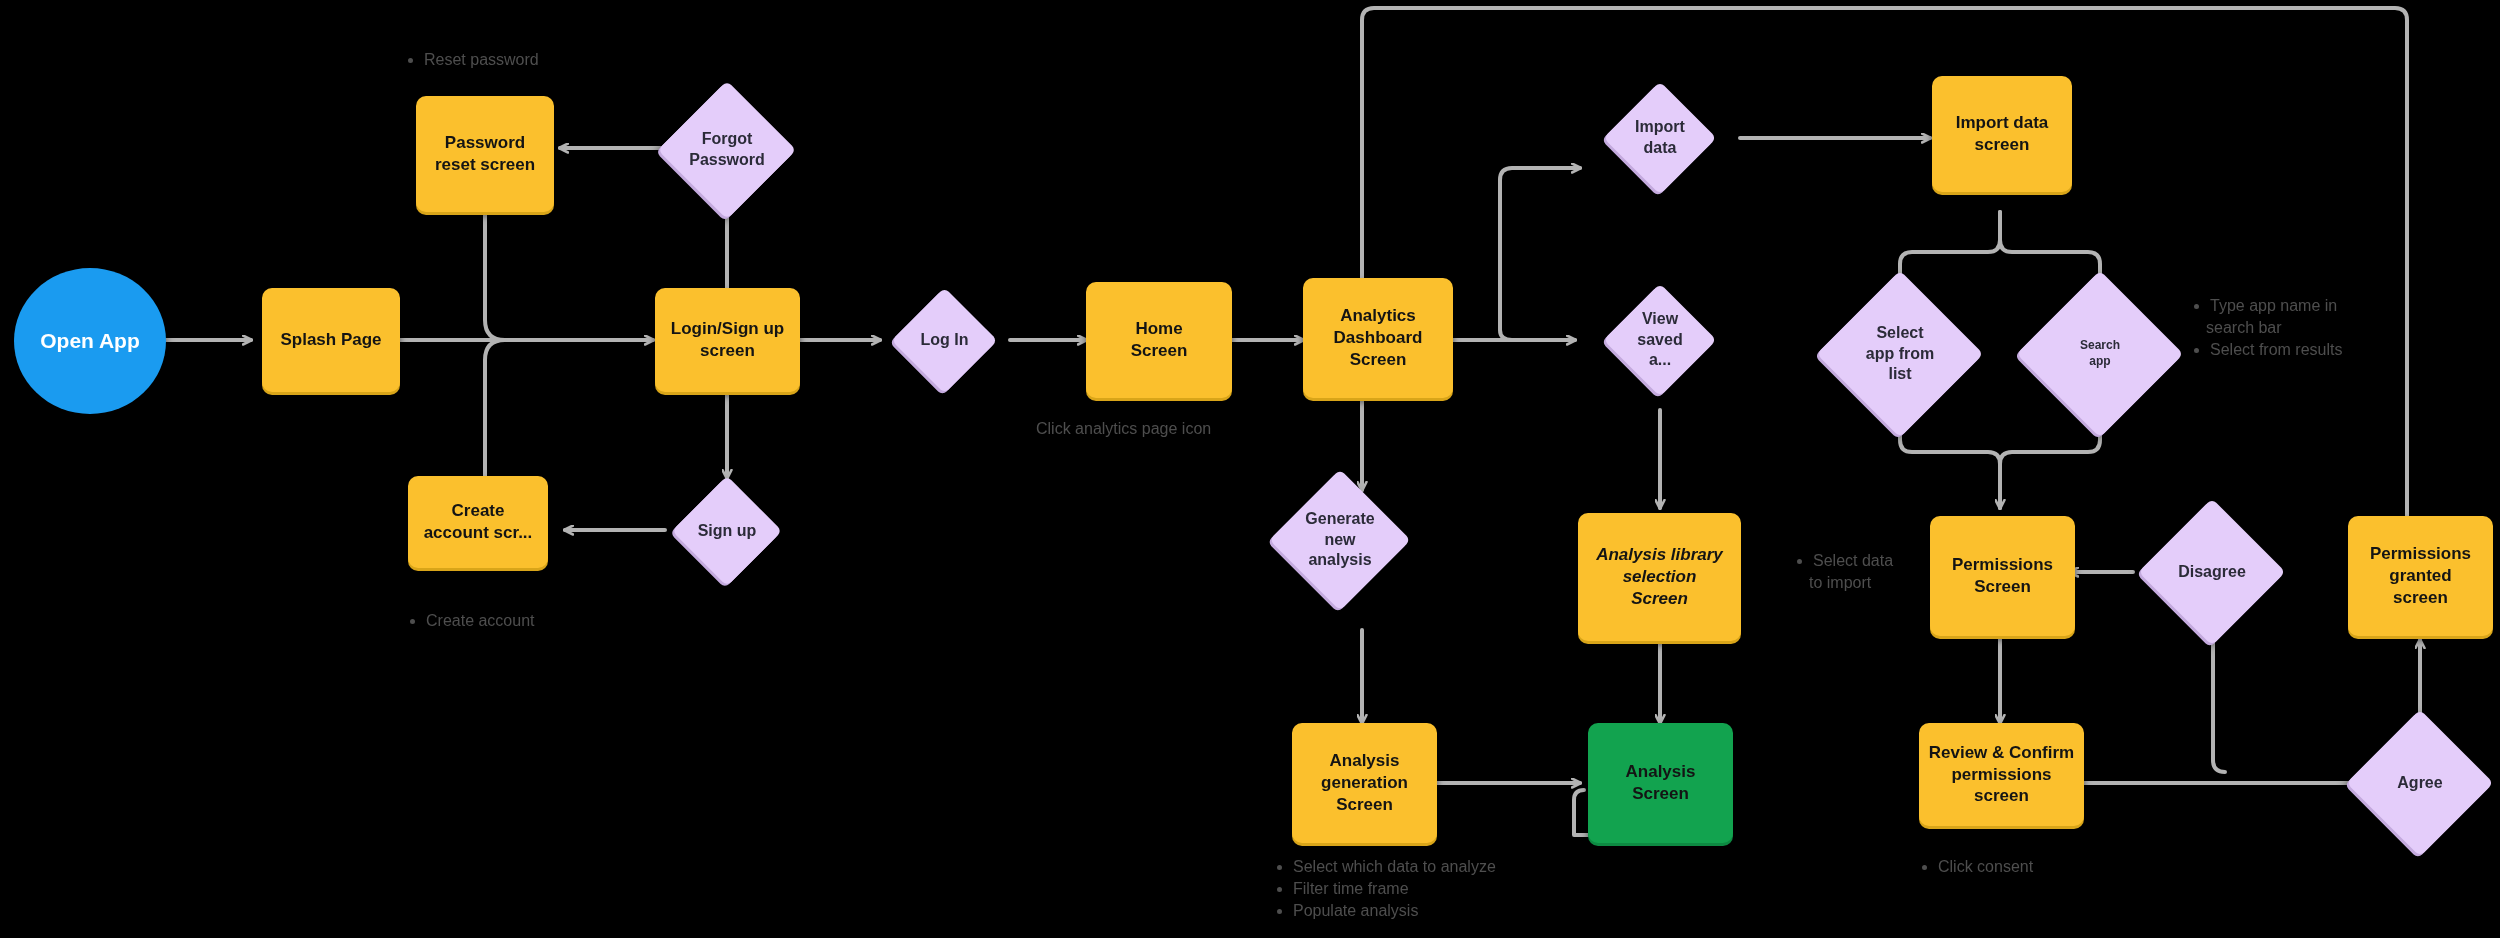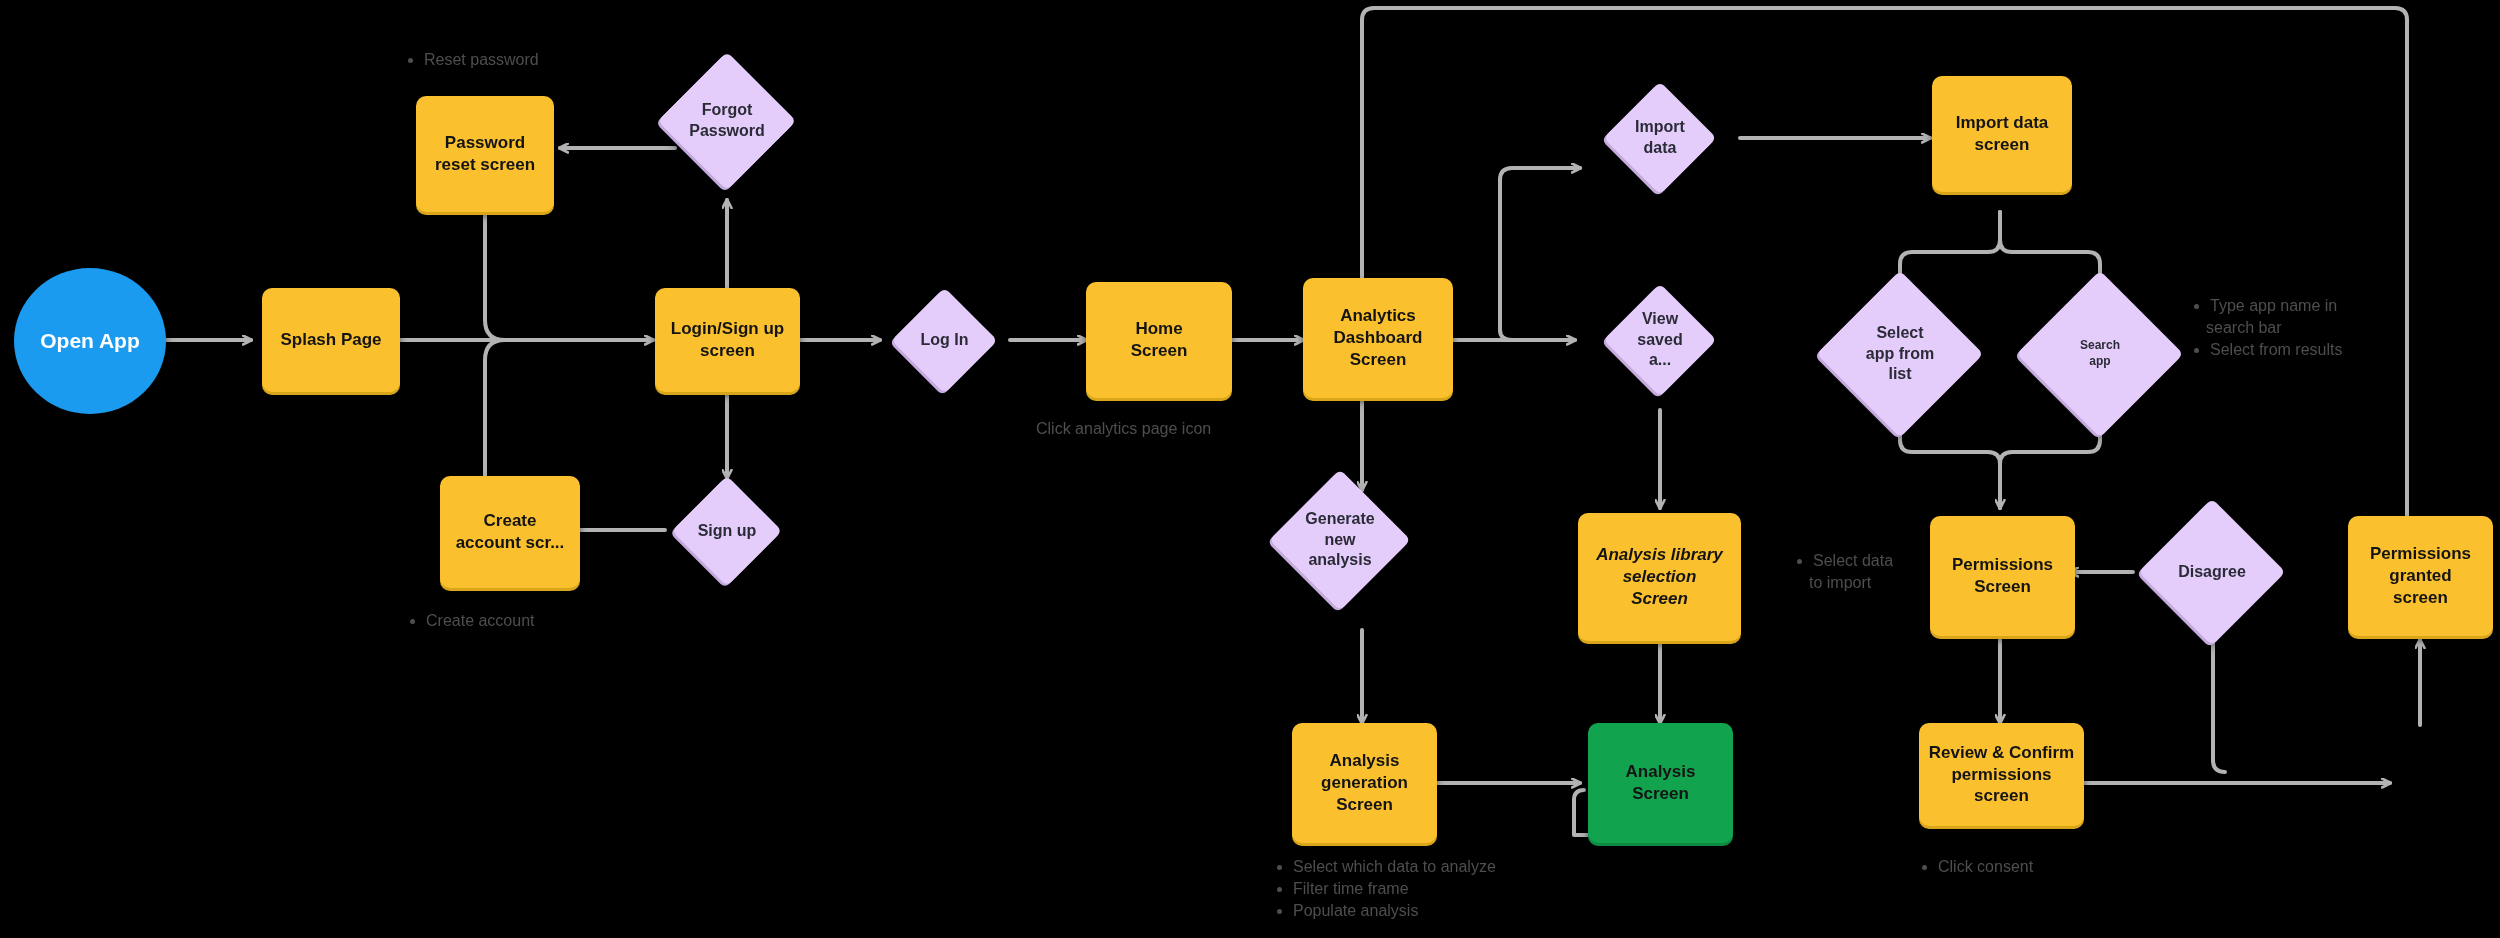--- a/index.html
+++ b/index.html
@@ -107,32 +107,32 @@
 
   <div class="node proc" style="left:262px;top:288px;width:138px;height:104px;font-size:17px;">
     <span>Splash Page</span>
   </div>
 
   <div class="node proc" style="left:416px;top:96px;width:138px;height:116px;font-size:17px;white-space:pre-line;">
     <span>Password
 reset screen</span>
   </div>
 
-  <div class="dia" style="left:678px;top:72px;width:98px;height:98px;align-items:center;">
+  <div class="dia" style="left:678px;top:101px;width:98px;height:98px;align-items:center;">
     <span class="shape"></span>
     <span class="lbl" style="font-size:16px;white-space:pre-line;width:132px;">Forgot
 Password</span>
   </div>
 
   <div class="node proc" style="left:655px;top:288px;width:145px;height:104px;font-size:17px;white-space:pre-line;">
     <span>Login/Sign up
 screen</span>
   </div>
 
-  <div class="node proc" style="left:440px;top:476px;width:140px;height:112px;font-size:17px;white-space:pre-line;">
+  <div class="node proc" style="left:408px;top:476px;width:140px;height:92px;font-size:17px;white-space:pre-line;">
     <span>Create
 account scr...</span>
   </div>
 
   <div class="dia" style="left:688px;top:492px;width:78px;height:78px;">
     <span class="shape"></span>
     <span class="lbl" style="font-size:16px;width:120px;">Sign up</span>
   </div>
 
   <div class="dia" style="left:907px;top:303px;width:75px;height:75px;">
@@ -220,20 +220,24 @@
     <span>Analysis
 Screen</span>
   </div>
 
   <div class="node proc" style="left:1919px;top:723px;width:165px;height:103px;font-size:17px;white-space:pre-line;">
     <span>Review &amp; Confirm
 permissions
 screen</span>
   </div>
 
+  <div class="dia" style="left:2368px;top:731px;width:104px;height:104px;">
+    <span class="shape"></span>
+    <span class="lbl" style="font-size:16px;width:130px;">Agree</span>
+  </div>
 
   <div class="note" style="left:406px;top:50px;">
     <ul>
         <li>Reset password</li>
       </ul>
   </div>
 
   <div class="note" style="left:408px;top:611px;">
     <ul>
         <li>Create account</li>

